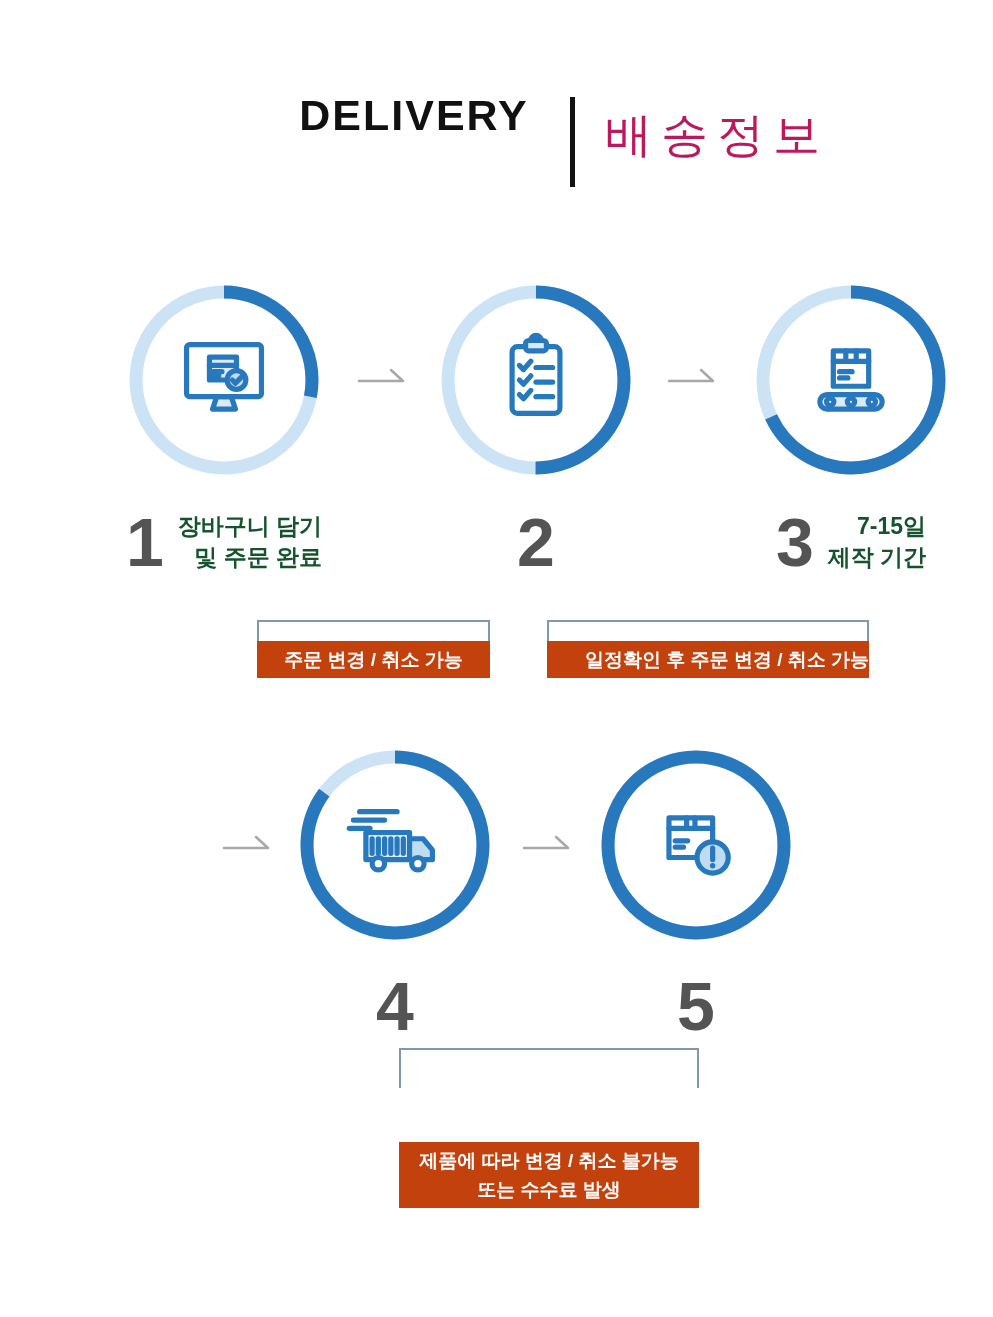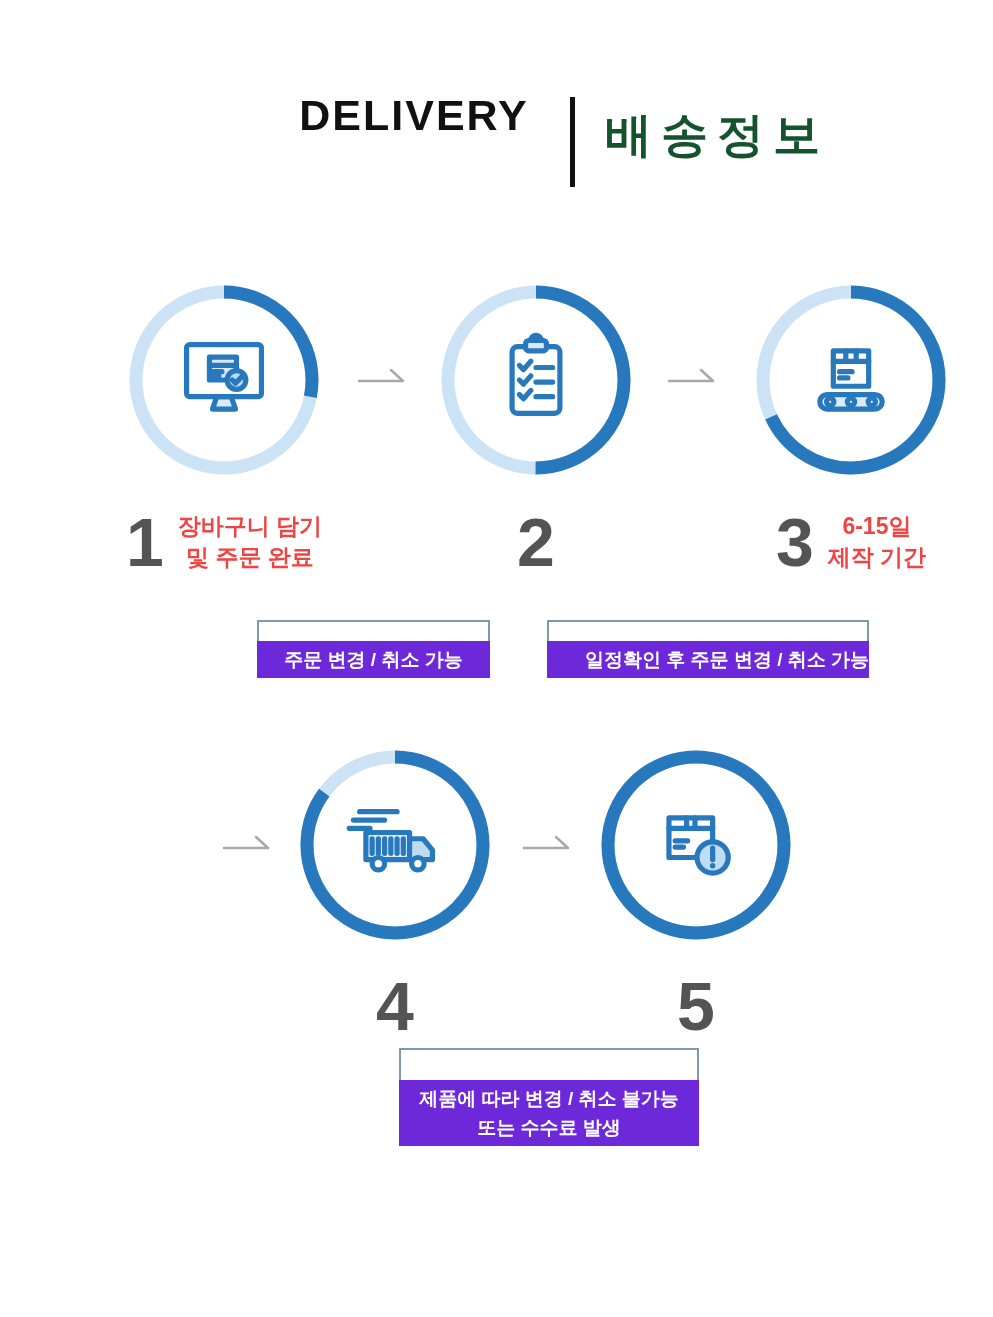--- a/index.html
+++ b/index.html
@@ -22,54 +22,54 @@
     left: 225px; top: 90px; width: 300px;
     font-size: 43px; font-weight: 700; letter-spacing: 2px;
     line-height: 1.18; text-align: center; color: #111111;
   }
   .title-divider {
     left: 531px; top: 97px; width: 5px; height: 90px;
     background: #111111;
   }
   .title-ko {
     left: 566px; top: 104px;
-    font-size: 47px; font-weight: 700; letter-spacing: 9px;
-    color: #14532d; white-space: nowrap;
+    font-size: 47px; font-weight: 400; letter-spacing: 9px;
+    color: #be185d; white-space: nowrap;
   }
 
   
   .step { width: 190px; height: 190px; }
   .step svg.ring { position: absolute; left: 0; top: 0; }
   .step svg.icon { position: absolute; left: 43px; top: 43px; }
 
   
   .caption {
     width: 280px;
     display: flex; align-items: center; justify-content: center;
     gap: 14px;
   }
   .num {
     font-size: 68px; font-weight: 700; color: #545454; line-height: 1;
   }
   .lbl {
-    font-size: 23px; font-weight: 700; color: #ef4444;
-    line-height: 1.35; text-align: center; white-space: nowrap;
+    font-size: 23px; font-weight: 700; color: #14532d;
+    line-height: 1.35; text-align: right; white-space: nowrap;
   }
 
   
   .arrow { width: 50px; height: 26px; }
 
   
   .bracket {
     border-top: 2px solid #7E99AC;
     border-left: 2px solid #7E99AC;
     border-right: 2px solid #7E99AC;
   }
   .banner {
-    background: #6d28d9;
+    background: #c2410c;
     color: #ffffff;
     font-size: 19px; font-weight: 700;
     display: flex; flex-direction: column;
     align-items: center; justify-content: center;
     text-align: center; line-height: 1.55;
     white-space: nowrap;
   }
 </style>
 </head>
 <body>
@@ -144,21 +144,21 @@
       <span>장바구니 담기</span><br>
       <span>및 주문 완료</span>
     </span>
   </div>
   <div class="abs caption" style="left:357px; top:508px;">
     <span class="num">2</span>
   </div>
   <div class="abs caption" style="left:672px; top:508px;">
     <span class="num">3</span>
     <span class="lbl">
-      <span>6-15일</span><br>
+      <span>7-15일</span><br>
       <span>제작 기간</span>
     </span>
   </div>
 
   <div class="abs bracket" style="left:218px; top:620px; width:233px; height:21px;"></div>
   <div class="abs banner" style="left:218px; top:641px; width:233px; height:37px;">
     <span>주문 변경 / 취소 가능</span>
   </div>
 
   <div class="abs bracket" style="left:508px; top:620px; width:322px; height:21px;"></div>
@@ -206,18 +206,18 @@
   </div>
 
   <div class="abs caption" style="left:216px; top:972px;">
     <span class="num">4</span>
   </div>
   <div class="abs caption" style="left:517px; top:972px;">
     <span class="num">5</span>
   </div>
 
   <div class="abs bracket" style="left:360px; top:1048px; width:300px; height:40px;"></div>
-  <div class="abs banner" style="left:360px; top:1080px; width:300px; height:66px;">
+  <div class="abs banner" style="left:360px; top:1142px; width:300px; height:66px;">
     <span>제품에 따라 변경 / 취소 불가능</span>
     <span>또는 수수료 발생</span>
   </div>
 
 </div>
 
 </body></html>

